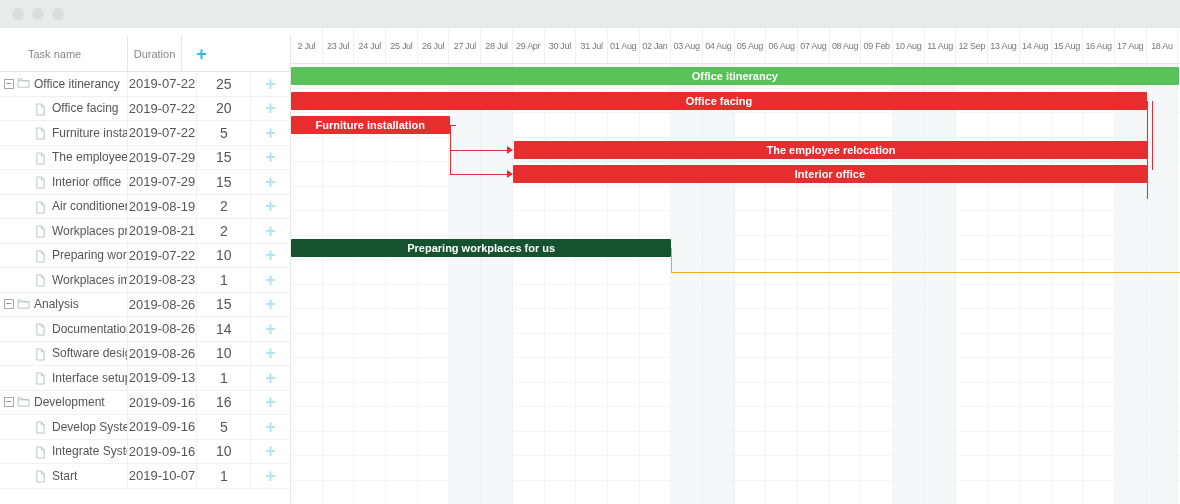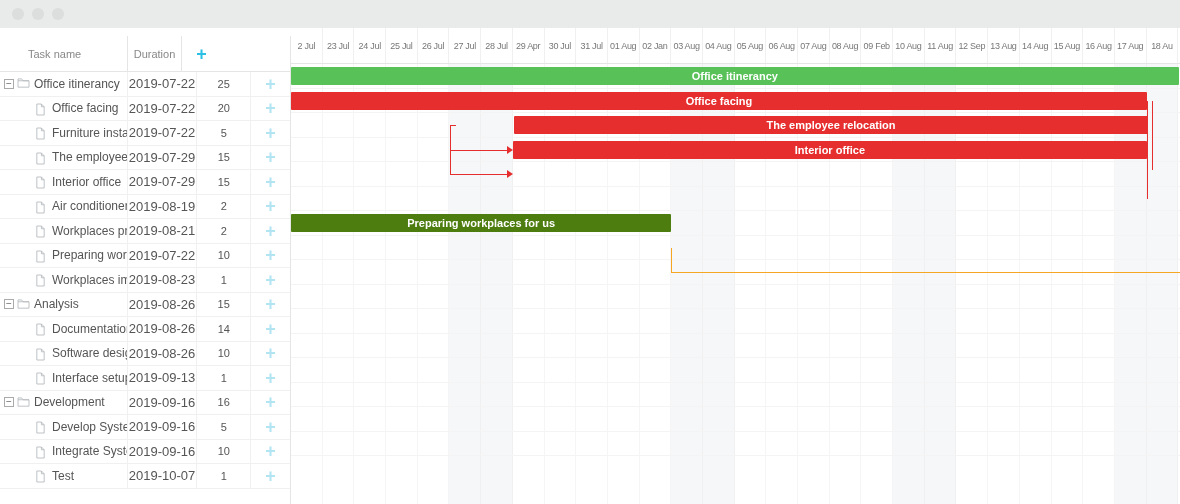--- a/index.html
+++ b/index.html
@@ -16,41 +16,41 @@
 .col-start { width: 70px; }
 .col-dur { width: 54px; text-align: right; }
 .col-add { width: 39px; position: relative; }
 .plus { color: #2bc0e4; font-size: 18px; font-weight: bold; line-height: 1; cursor: pointer; }
 .plus-dim { color: #b3e4f2; }
 .left-body { flex: 1; overflow: hidden; }
 .row { display: flex; height: 24.5px; border-bottom: 1px solid #f0f0f0; align-items: center; }
 .cell { border-right: 1px solid #f0f0f0; height: 100%; display: flex; align-items: center; overflow: hidden; white-space: nowrap; }
 .cell-name { width: 128px; padding-left: 4px; font-size: 12px; color: #555; }
 .cell-start { width: 70px; justify-content: center; font-size: 13px; color: #555; }
-.cell-dur { width: 54px; justify-content: center; font-size: 11px; color: #555; }
+.cell-dur { width: 54px; justify-content: center; font-size: 14px; color: #555; }
 .cell-add { width: 39px; justify-content: center; border-right: none; }
 .minus-box { width: 10px; height: 10px; border: 1px solid #aaa; display: inline-flex; align-items: center; justify-content: center; font-size: 10px; line-height: 1; color: #666; margin-right: 3px; flex-shrink: 0; cursor: pointer; }
 .folder-icon, .doc-icon { width: 13px; height: 11px; flex-shrink: 0; margin-right: 4px; }
 .folder-icon svg, .doc-icon svg { display: block; }
 .indent1 { padding-left: 4px; }
 .indent2 { padding-left: 35px; }
 .right { flex: 1; position: relative; overflow: hidden; }
 .timeline-head { height: 36px; border-bottom: 1px solid #e5e5e5; position: relative; overflow: hidden; }
 .ticks { display: flex; height: 100%; }
 .tick { width: 31.7px; flex-shrink: 0; border-right: 1px solid #f0f0f0; display: flex; align-items: center; justify-content: center; font-size: 9px; color: #777; letter-spacing: -0.3px; white-space: nowrap; text-align: right; }
 .gantt-body { position: relative; height: calc(100% - 36px); }
 .grid-cols { position: absolute; top: 0; left: 0; height: 100%; display: flex; z-index: 0; }
 .gcol { width: 31.7px; flex-shrink: 0; border-right: 1px solid #f5f5f5; }
 .gcol.wk { background: #f5f7f9; border-right: 1px solid #f0f0f0; }
 .grid-rows { position: absolute; top: 0; left: 0; width: 100%; z-index: 1; }
 .grow { height: 24.5px; border-bottom: 1px solid #f4f4f4; position: relative; }
 .bar { position: absolute; height: 18px; top: 3px; border-radius: 1px; display: flex; align-items: center; justify-content: center; color: #fff; font-size: 11px; font-weight: bold; overflow: hidden; white-space: nowrap; z-index: 3; }
 .bar-green { background: #58c158; }
 .bar-red { background: #e62e2e; }
-.bar-cyan { background: #4d7c0f; }
+.bar-cyan { background: #14532d; }
 .link { position: absolute; z-index: 2; pointer-events: none; }
 .link-v { border-left: 1px solid #e62e2e; }
 .link-h { border-top: 1px solid #e62e2e; }
 .arrowhead { position: absolute; width: 0; height: 0; border-top: 4px solid transparent; border-bottom: 4px solid transparent; border-left: 6px solid #e62e2e; z-index: 2; }
 .link-orange-h { position: absolute; border-top: 1px solid #f5a623; z-index: 2; }
 .link-orange-v { position: absolute; border-left: 1px solid #f5a623; z-index: 2; }
 </style>
 </head>
 <body>
 
@@ -313,21 +313,21 @@
               <span class="plus plus-dim">+</span>
             </div>
           </div>
           <div class="row">
             <div class="cell cell-name indent2">
               <span class="doc-icon">
                 <svg viewBox="0 0 12 14" width="11" height="13">
                   <path fill="none" stroke="#b8bcbf" stroke-width="1" d="M2,1 L7,1 L10,4 L10,13 L2,13 Z M7,1 L7,4 L10,4"></path>
                 </svg>
               </span>
-              <span>Test</span>
+              <span>Start</span>
             </div>
             <div class="cell cell-start">2019-10-07</div>
             <div class="cell cell-dur">1</div>
             <div class="cell cell-add">
               <span class="plus plus-dim">+</span>
             </div>
           </div>
         </div>
     </div>
     <div class="right">
@@ -396,20 +396,23 @@
             <div class="gcol"></div>
           </div>
         <div class="grid-rows" id="grows">
             <div class="grow">
               <div class="bar bar-green" style="left: 0px; width: 887.6px;">Office itinerancy</div>
             </div>
             <div class="grow">
               <div class="bar bar-red" style="left: 0px; width: 855.9px;">Office facing</div>
             </div>
             <div class="grow">
+              <div class="bar bar-red" style="left: 0px; width: 158.5px;">Furniture installation</div>
+            </div>
+            <div class="grow">
               <div class="bar bar-red" style="left: 223px; width: 634px;">The employee relocation</div>
             </div>
             <div class="grow">
               <div class="bar bar-red" style="left: 221.9px; width: 634px;">Interior office</div>
             </div>
             <div class="grow"></div>
             <div class="grow"></div>
             <div class="grow">
               <div class="bar bar-cyan" style="left: 0px; width: 380.4px;">Preparing workplaces for us</div>
             </div>

